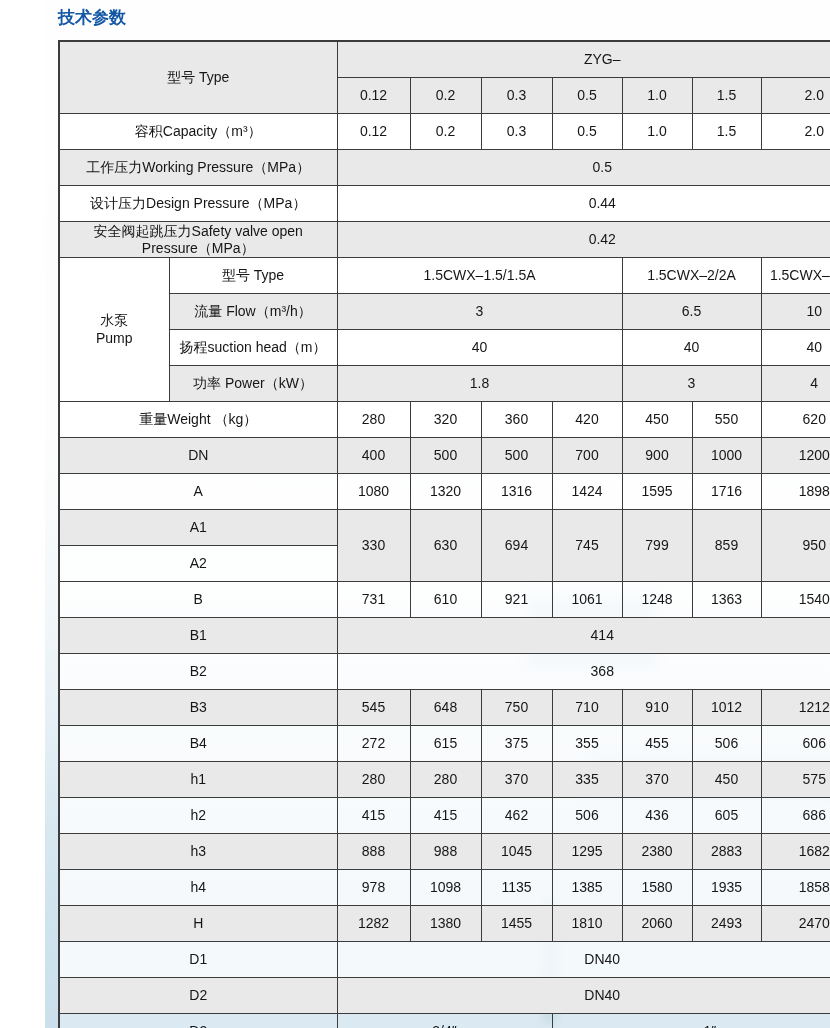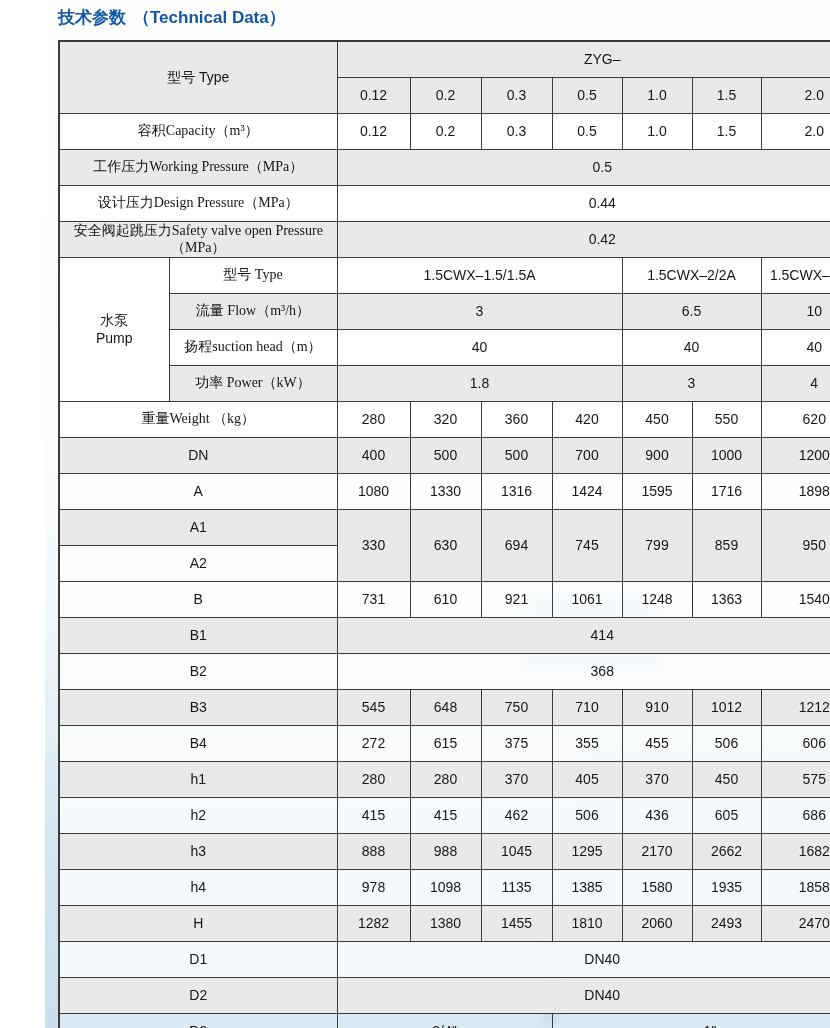--- a/index.html
+++ b/index.html
@@ -31,35 +31,34 @@
     width:809px;border-collapse:collapse;table-layout:fixed;
     border:2px solid #3c3c3c;
   }
   table.tech td{
     border:1px solid #3c3c3c;
     font-size:14px;color:#161616;
     text-align:center;vertical-align:middle;
     height:33px;padding:1px 4px;line-height:1.15;
     overflow:hidden;
   }
-  td.align-left{text-align:left;padding-left:9px;font-family:Liberation Serif, serif;}
+  td.align-left{text-align:left;padding-left:9px;}
   tr.shade-gray  > td{background:#e9e9e9;}
   tr.shade-white > td{background:rgba(255,255,255,.78);}
   tr.shade-blue  > td{background:rgba(255,255,255,.30);}
   td.group-cell{background:rgba(255,255,255,.85) !important;}
   td.group-cell div{line-height:1.25;}
 </style>
 </head>
 <body>
 
 <div class="page">
 
   <div class="page-title">
     <span>技术参数</span>
-    <span>（Technical Data）</span>
   </div>
 
   <div class="wm wm-dashes1"></div>
   <div class="wm wm-dashes2"></div>
   <div class="wm wm-blob1"></div>
   <div class="wm wm-blob2"></div>
   <div class="wm wm-streak"></div>
 
   <table class="tech">
     <colgroup>
@@ -155,21 +154,21 @@
           <td colspan="1">500</td>
           <td colspan="1">500</td>
           <td colspan="1">700</td>
           <td colspan="1">900</td>
           <td colspan="1">1000</td>
           <td colspan="1">1200</td>
         </tr>
         <tr class="shade-white">
           <td colspan="2" class="align-center">A</td>
           <td colspan="1">1080</td>
-          <td colspan="1">1330</td>
+          <td colspan="1">1320</td>
           <td colspan="1">1316</td>
           <td colspan="1">1424</td>
           <td colspan="1">1595</td>
           <td colspan="1">1716</td>
           <td colspan="1">1898</td>
         </tr>
         <tr class="shade-gray">
           <td colspan="2" class="align-center">A1</td>
           <td colspan="1" rowspan="2">330</td>
           <td colspan="1" rowspan="2">630</td>
@@ -218,43 +217,43 @@
           <td colspan="1">355</td>
           <td colspan="1">455</td>
           <td colspan="1">506</td>
           <td colspan="1">606</td>
         </tr>
         <tr class="shade-gray">
           <td colspan="2" class="align-center">h1</td>
           <td colspan="1">280</td>
           <td colspan="1">280</td>
           <td colspan="1">370</td>
-          <td colspan="1">405</td>
+          <td colspan="1">335</td>
           <td colspan="1">370</td>
           <td colspan="1">450</td>
           <td colspan="1">575</td>
         </tr>
         <tr class="shade-white">
           <td colspan="2" class="align-center">h2</td>
           <td colspan="1">415</td>
           <td colspan="1">415</td>
           <td colspan="1">462</td>
           <td colspan="1">506</td>
           <td colspan="1">436</td>
           <td colspan="1">605</td>
           <td colspan="1">686</td>
         </tr>
         <tr class="shade-gray">
           <td colspan="2" class="align-center">h3</td>
           <td colspan="1">888</td>
           <td colspan="1">988</td>
           <td colspan="1">1045</td>
           <td colspan="1">1295</td>
-          <td colspan="1">2170</td>
-          <td colspan="1">2662</td>
+          <td colspan="1">2380</td>
+          <td colspan="1">2883</td>
           <td colspan="1">1682</td>
         </tr>
         <tr class="shade-white">
           <td colspan="2" class="align-center">h4</td>
           <td colspan="1">978</td>
           <td colspan="1">1098</td>
           <td colspan="1">1135</td>
           <td colspan="1">1385</td>
           <td colspan="1">1580</td>
           <td colspan="1">1935</td>

